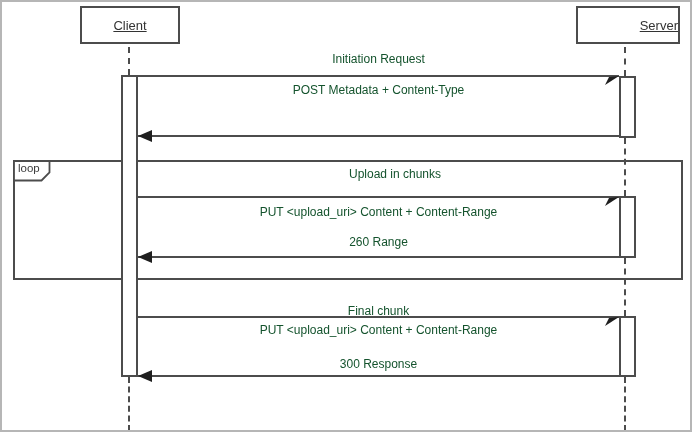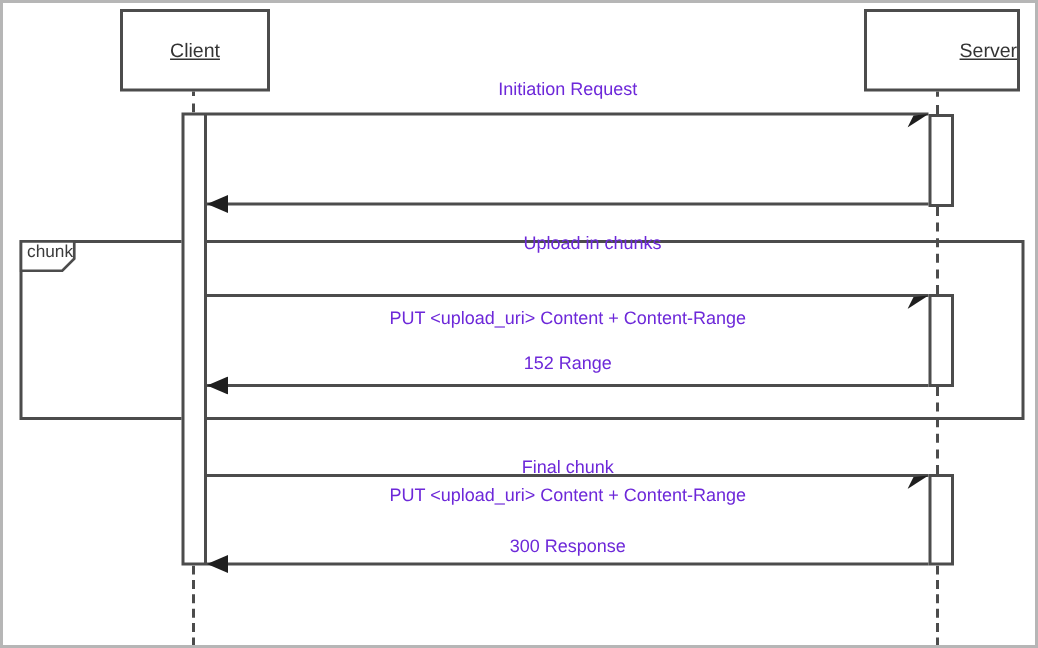--- a/index.html
+++ b/index.html
@@ -12,21 +12,21 @@
     background: #ffffff;
     border: 2px solid #b6b6b6;
     overflow: hidden;
     font-family: "Liberation Sans", sans-serif;
   }
 
   
   .participant {
     position: absolute;
     top: 4px;
-    height: 55px;
+    height: 38px;
     background: #fff;
     border: 2px solid #4c4c4c;
     display: flex;
     align-items: center;
     justify-content: center;
     font-size: 13px;
     color: #333333;
     z-index: 6;
   }
   .participant span { text-decoration: underline; }
@@ -107,28 +107,28 @@
   .ar-rsp3 { left: 136px; top: 368px; }
 
   
   .msg-label {
     position: absolute;
     left: 136px;
     width: 481px;
     text-align: center;
     font-size: 12px;
     line-height: 14px;
-    color: #6d28d9;
+    color: #14532d;
     z-index: 7;
     white-space: nowrap;
   }
   .lbl-g1-title { top: 50px; }
   .lbl-g1-req   { top: 81px; }
   .lbl-g1-rsp   { top: 115px; }
-  .lbl-g2-title { top: 153px; padding-left: 33px; }
+  .lbl-g2-title { top: 165px; padding-left: 33px; }
   .lbl-g2-req   { top: 203px; }
   .lbl-g2-rsp   { top: 233px; }
   .lbl-g3-title { top: 302px; }
   .lbl-g3-req   { top: 321px; }
   .lbl-g3-rsp   { top: 355px; }
 </style>
 </head>
 <body>
 
 <div class="canvas">
@@ -137,21 +137,21 @@
   <div class="lifeline ll-client-bottom"></div>
   <div class="lifeline ll-server-top"></div>
   <div class="lifeline ll-server-gap1"></div>
   <div class="lifeline ll-server-gap2"></div>
   <div class="lifeline ll-server-bottom"></div>
 
   <div class="loop-frame"></div>
   <svg class="loop-tab" width="38" height="22" viewBox="0 0 38 22">
     <path d="M1,1 H36.5 V12.5 L28.5,20.5 H1 Z" fill="#ffffff" stroke="#4c4c4c" stroke-width="1.8"></path>
   </svg>
-  <div class="loop-tab-text">chunk</div>
+  <div class="loop-tab-text">loop</div>
 
   <div class="activation act-client"></div>
   <div class="activation act-server-1"></div>
   <div class="activation act-server-2"></div>
   <div class="activation act-server-3"></div>
 
   <div class="msg-line line-req1"></div>
   <div class="msg-line line-rsp1"></div>
   <div class="msg-line line-req2"></div>
   <div class="msg-line line-rsp2"></div>
@@ -171,24 +171,25 @@
       <polygon points="0,6 14,0 14,12" fill="#1f1f1f"></polygon>
     </svg>
   <svg class="arrow ar-rsp2" width="14" height="12" viewBox="0 0 14 12">
       <polygon points="0,6 14,0 14,12" fill="#1f1f1f"></polygon>
     </svg>
   <svg class="arrow ar-rsp3" width="14" height="12" viewBox="0 0 14 12">
       <polygon points="0,6 14,0 14,12" fill="#1f1f1f"></polygon>
     </svg>
 
   <div class="msg-label lbl-g1-title">Initiation Request</div>
+  <div class="msg-label lbl-g1-req">POST Metadata + Content-Type</div>
 
   <div class="msg-label lbl-g2-title">Upload in chunks</div>
   <div class="msg-label lbl-g2-req">PUT &lt;upload_uri&gt; Content + Content-Range</div>
-  <div class="msg-label lbl-g2-rsp">152 Range</div>
+  <div class="msg-label lbl-g2-rsp">260 Range</div>
 
   <div class="msg-label lbl-g3-title">Final chunk</div>
   <div class="msg-label lbl-g3-req">PUT &lt;upload_uri&gt; Content + Content-Range</div>
   <div class="msg-label lbl-g3-rsp">300 Response</div>
 
   <div class="participant client">
     <span>Client</span>
   </div>
   <div class="participant server">
     <span>Server</span>

